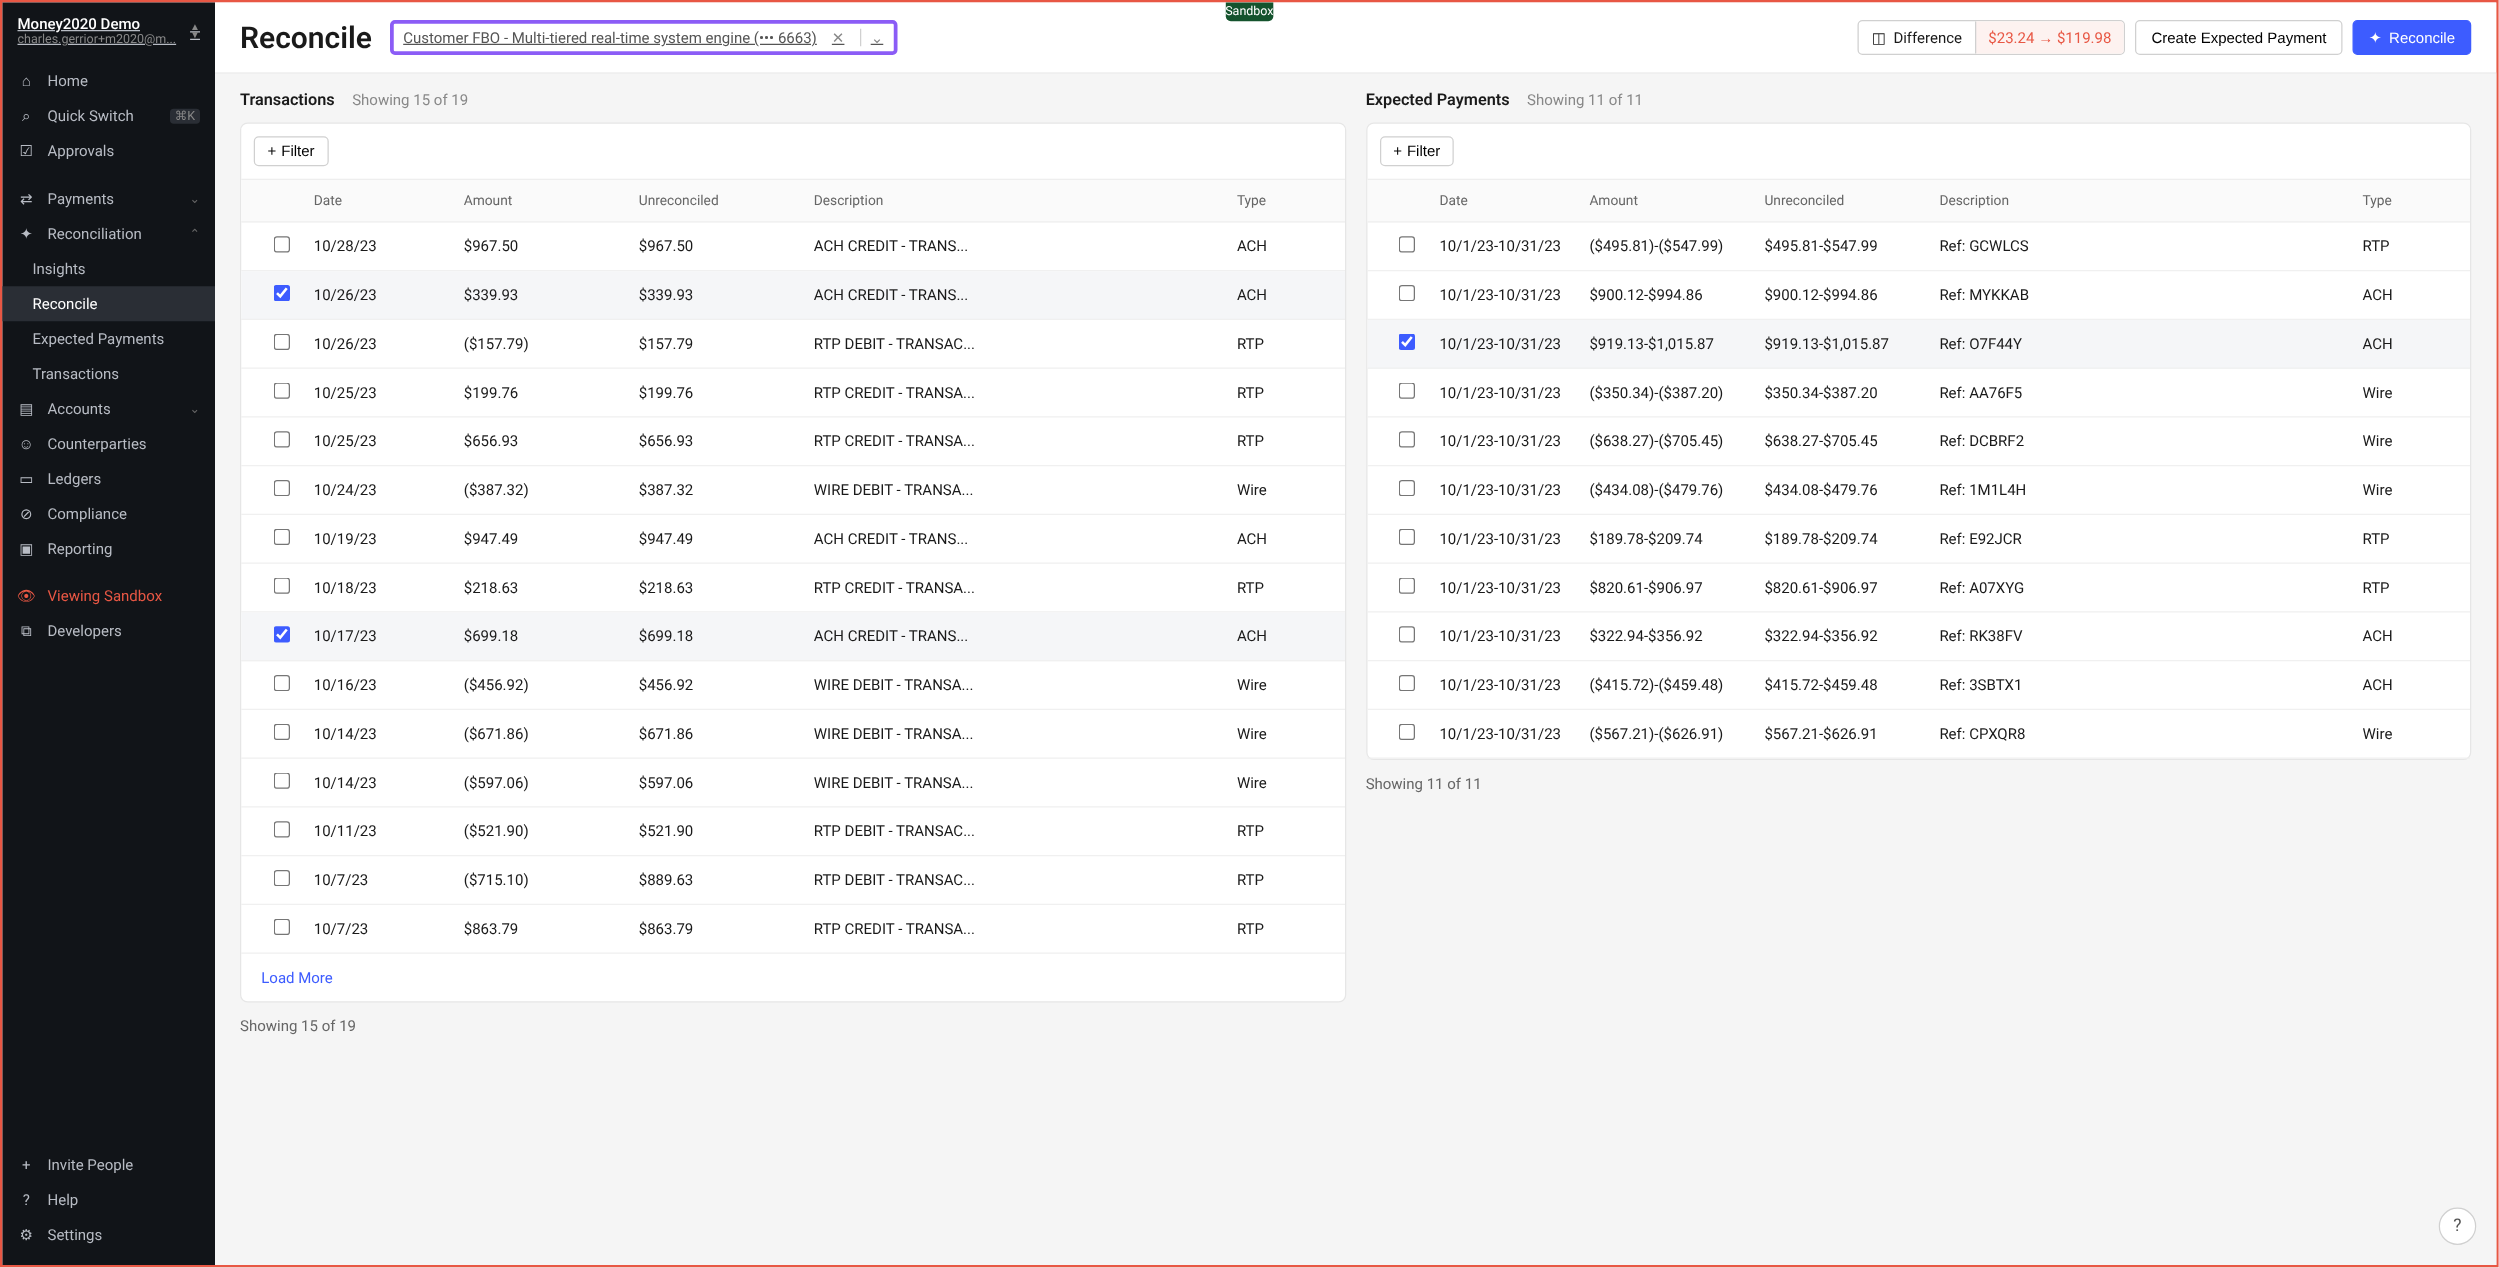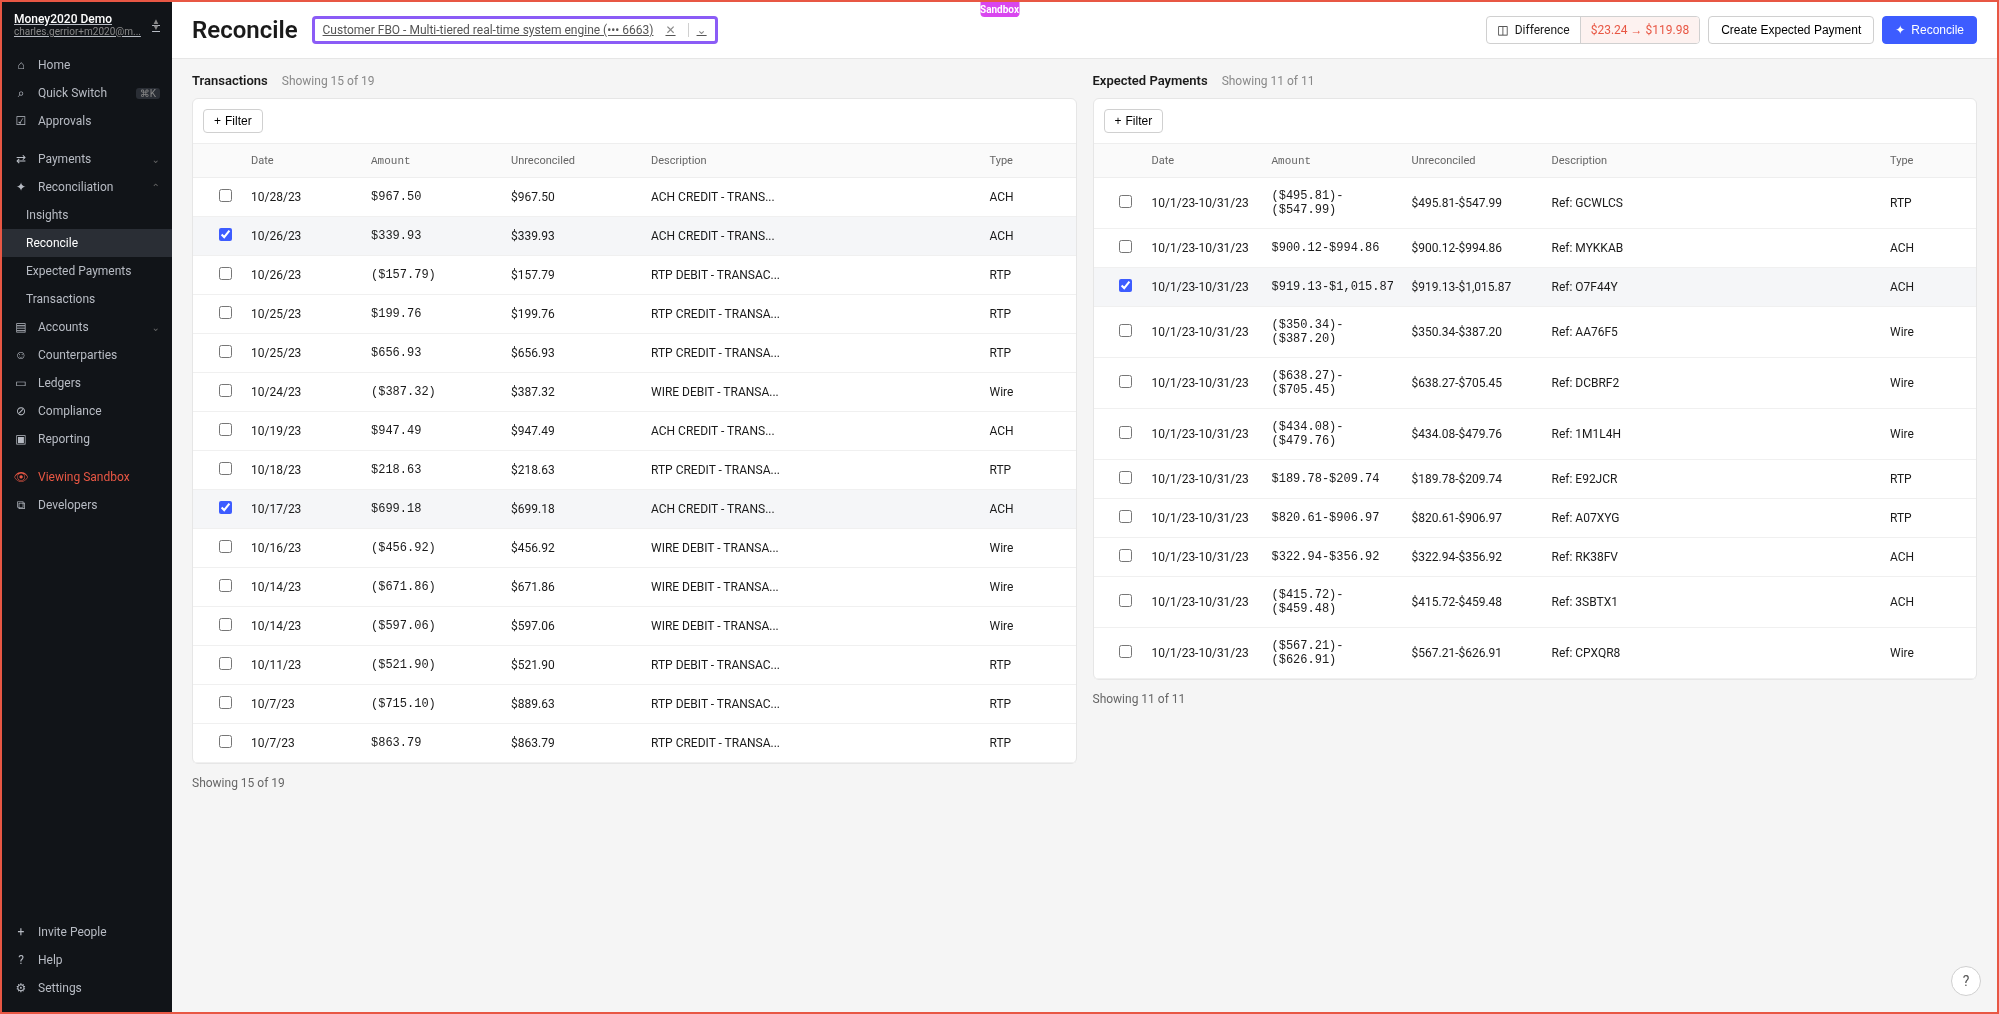--- a/index.html
+++ b/index.html
@@ -1,18 +1,18 @@
 <!DOCTYPE html>
 <html><head>
 <meta charset="utf-8">
 <style>
 * { box-sizing: border-box; margin: 0; padding: 0; }
 body { font-family: -apple-system, BlinkMacSystemFont, "Segoe UI", Roboto, sans-serif; font-size: 12px; background: #f5f5f5; color: #1a1a1a; }
 .app { display: flex; width: 1999px; height: 1014px; border: 2px solid #e85744; position: relative; }
-.sandbox-tag { position: absolute; top: 0; left: 50%; transform: translateX(-50%); background: #d946ef; color: #fff; font-size: 10px; padding: 2px 0; border-radius: 0 0 4px 4px; z-index: 100; font-weight: bold; }
+.sandbox-tag { position: absolute; top: 0; left: 50%; transform: translateX(-50%); background: #14532d; color: #fff; font-size: 10px; padding: 2px 0; border-radius: 0 0 4px 4px; z-index: 100; }
 
 
 .sidebar { width: 170px; background: #111418; color: #b8bcc4; display: flex; flex-direction: column; font-size: 12px; }
 .sidebar-header { padding: 10px 12px; display: flex; align-items: center; justify-content: space-between; text-decoration: underline; }
 .sidebar-header .org { color: #fff; font-size: 12px; font-weight: 500; }
 .sidebar-header .email { color: #888; font-size: 10px; }
 .updown { display: flex; flex-direction: column; line-height: 6px; font-size: 8px; color: #888; }
 .nav { flex: 1; padding-top: 4px; }
 .nav-item { display: flex; align-items: center; padding: 7px 12px; cursor: pointer; color: #b8bcc4; gap: 10px; }
 .nav-item.active { background: #2a2e35; color: #fff; }
@@ -47,21 +47,21 @@
 .filter-row { padding: 10px; }
 .filter-btn { display: inline-flex; align-items: center; gap: 4px; border: 1px solid #d0d0d0; padding: 4px 10px; border-radius: 4px; font-size: 12px; cursor: pointer; background: #fff; }
 .thead { display: flex; align-items: center; padding: 10px 12px; border-top: 1px solid #eee; border-bottom: 1px solid #eee; font-size: 11px; color: #666; background: #fafafa; }
 .thead .th, .row .td { padding: 0 6px; }
 .summary { padding: 12px 16px; font-size: 12px; border-bottom: 1px solid #eee; color: #555; }
 .summary .red { color: #e85744; }
 .row { display: flex; align-items: center; padding: 11px 12px; border-bottom: 1px solid #f0f0f0; font-size: 12px; }
 .row.selected { background: #f5f6f8; }
 .col-check { width: 40px; text-align: center; }
 .col-date { width: 120px; }
-.col-amount { width: 140px; font-family: Liberation Mono, monospace; }
+.col-amount { width: 140px; }
 .col-unrec { width: 140px; }
 .col-desc { flex: 1; white-space: nowrap; overflow: hidden; text-overflow: ellipsis; }
 .col-type { width: 80px; }
 .footer-note { padding: 12px 0; font-size: 12px; color: #666; }
 .load-more { padding: 12px 16px; }
 .load-more a { color: #3d5cff; font-size: 12px; text-decoration: none; cursor: pointer; }
 input[type=checkbox] { width: 13px; height: 13px; cursor: pointer; accent-color: #3d5cff; }
 .cb-indeterminate { appearance: none; width: 13px; height: 13px; background: #3d5cff; border-radius: 2px; position: relative; }
 .cb-indeterminate::after { content: ""; position: absolute; left: 3px; right: 3px; top: 5px; height: 3px; background: #fff; border-radius: 1px; }
 .help-fab { position: absolute; bottom: 16px; right: 16px; width: 30px; height: 30px; border: 1px solid #d0d0d0; border-radius: 50%; background: #fff; display: flex; align-items: center; justify-content: center; font-size: 14px; color: #555; cursor: pointer; }
@@ -326,20 +326,21 @@
               </div>
               <div class="row">
                 <div class="td col-check"><input type="checkbox" style=""></div>
                 <div class="td col-date">10/7/23</div>
                 <div class="td col-amount">$863.79</div>
                 <div class="td col-unrec">$863.79</div>
                 <div class="td col-desc">RTP CREDIT - TRANSA...</div>
                 <div class="td col-type">RTP</div>
               </div>
             </div>
+          <div class="load-more"><a>Load More</a></div>
         </div>
         <div class="footer-note">Showing 15 of 19</div>
       </section>
 
       <section class="panel">
         <div class="panel-head">
           <span class="title">Expected Payments</span>
           <span class="count">Showing 11 of 11</span>
         </div>
         <div class="table-wrap">

